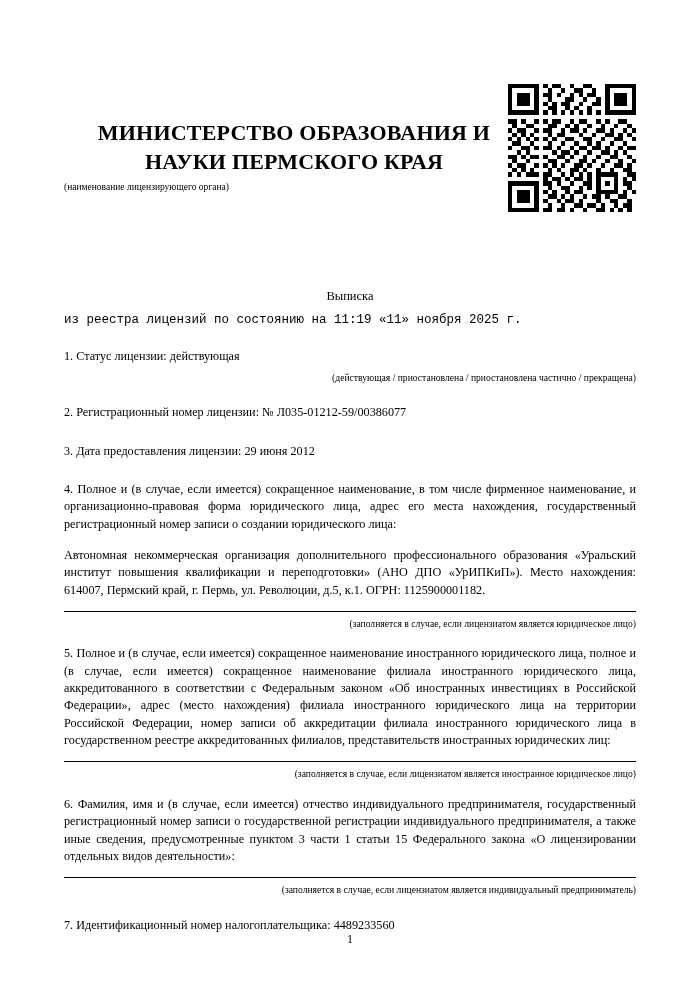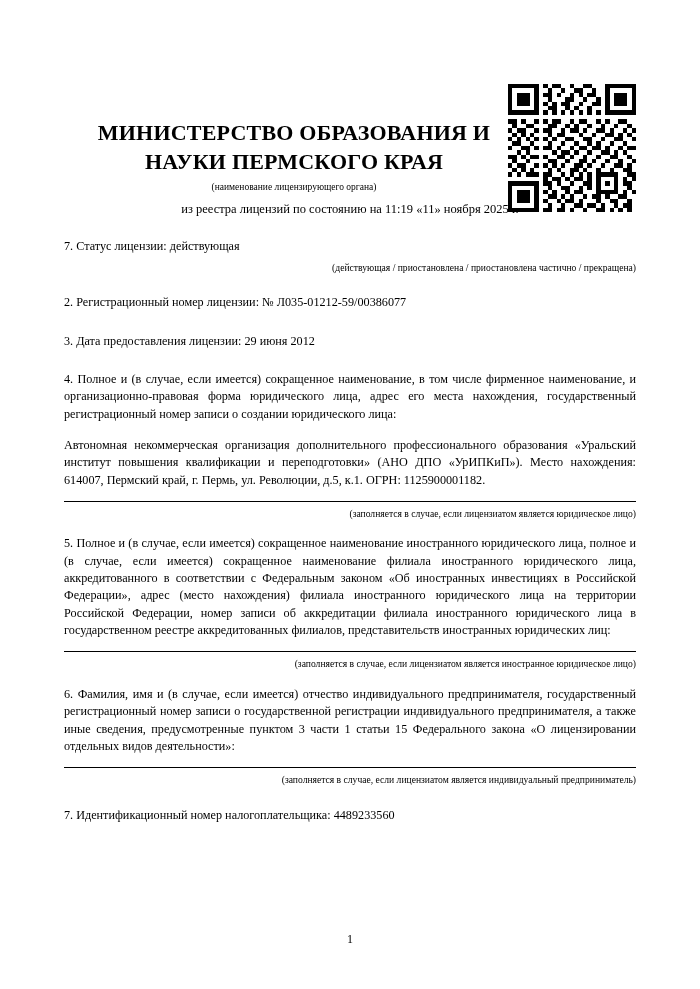--- a/index.html
+++ b/index.html
@@ -37,35 +37,34 @@
     padding-top: 118px;
     text-align: center;
     font-size: 22px;
     font-weight: bold;
     line-height: 1.32;
     letter-spacing: 0.2px;
     width: 460px;
   }
   .org-subtitle {
     width: 460px;
-    text-align: center;
     font-size: 9.5px;
     margin-top: 6px;
     line-height: 1.2;
   }
 
   .doc-kind {
     text-align: center;
     font-size: 12.5px;
     margin-top: 96px;
   }
   .doc-state {
-    text-align: center;
     font-size: 12.5px;
     margin-top: 9px;
+    font-family: Liberation Mono, monospace;
   }
 
   .item {
     font-size: 12.2px;
     text-align: justify;
     line-height: 1.42;
     margin-top: 21px;
   }
   .item.tight { margin-top: 16px; }
   .note {
@@ -347,23 +346,24 @@
           <rect x="23" y="28" width="1" height="1"></rect>
         <rect x="25" y="28" width="1" height="1"></rect>
           <rect x="27" y="28" width="1" height="1"></rect>
       </g>
     </svg>
   </div>
 
   <h1 class="org-title">МИНИСТЕРСТВО ОБРАЗОВАНИЯ И НАУКИ ПЕРМСКОГО КРАЯ</h1>
   <div class="org-subtitle">(наименование лицензирующего органа)</div>
 
+  <div class="doc-kind">Выписка</div>
   <div class="doc-state">из реестра лицензий по состоянию на 11:19 «11» ноября 2025 г.</div>
 
-  <div class="item">7. Статус лицензии: действующая</div>
+  <div class="item">1. Статус лицензии: действующая</div>
   <div class="note">(действующая / приостановлена / приостановлена частично / прекращена)</div>
 
   <div class="item">2. Регистрационный номер лицензии: № Л035-01212-59/00386077</div>
 
   <div class="item">3. Дата предоставления лицензии: 29 июня 2012</div>
 
   <div class="item">4. Полное и (в случае, если имеется) сокращенное наименование, в том числе фирменное наименование, и организационно-правовая форма юридического лица, адрес его места нахождения, государственный регистрационный номер записи о создании юридического лица:</div>
   <div class="block-body">Автономная некоммерческая организация дополнительного профессионального образования «Уральский институт повышения квалификации и переподготовки» (АНО ДПО «УрИПКиП»). Место нахождения: 614007, Пермский край, г. Пермь, ул. Революции, д.5, к.1. ОГРН: 1125900001182.</div>
   <hr class="rule">
   <div class="note">(заполняется в случае, если лицензиатом является юридическое лицо)</div>

